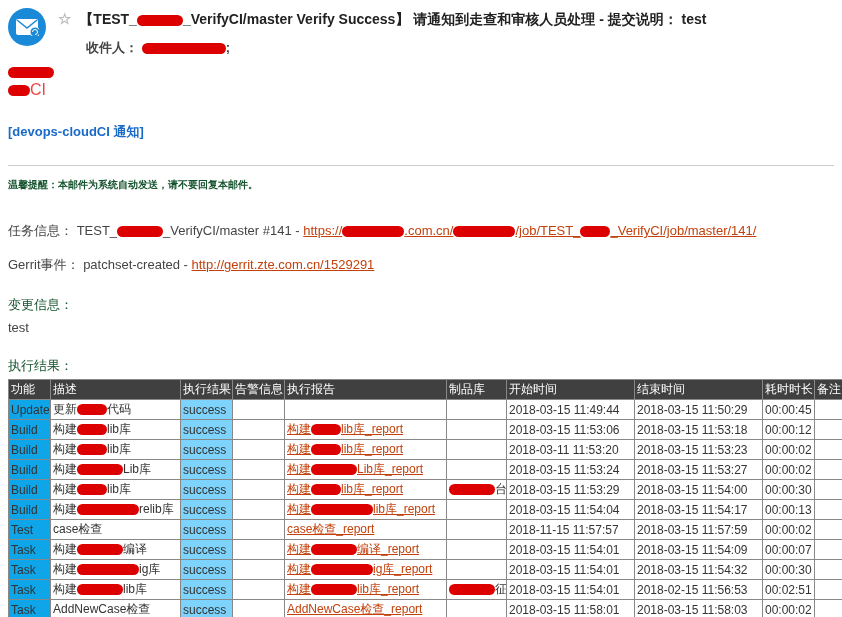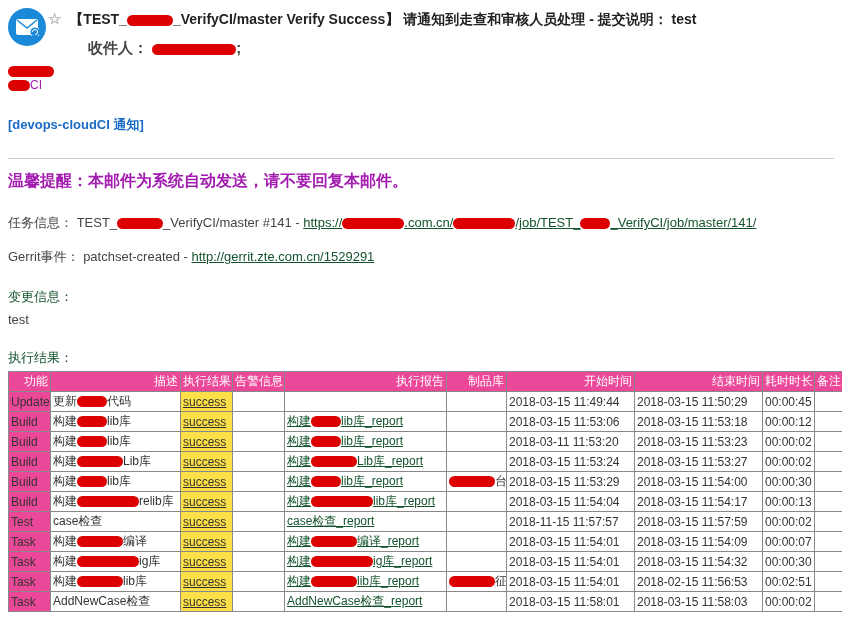--- a/index.html
+++ b/index.html
@@ -8,20 +8,21 @@
     padding: 8px;
     font-family: Arial, "Microsoft YaHei", sans-serif;
     font-size: 13px;
     color: #333;
     background: #fff;
     width: 842px;
   }
   .header-row {
     display: flex;
     align-items: flex-start;
+    gap: 10px;
   }
   .mail-icon-wrap {
     width: 40px;
     height: 40px;
     flex-shrink: 0;
   }
   .mail-icon {
     width: 38px;
     height: 38px;
     border-radius: 50%;
@@ -39,67 +40,67 @@
     color: #222;
     padding-top: 2px;
   }
   .star {
     color: #bbb;
     margin-right: 4px;
     font-size: 15px;
   }
   .recipients {
     margin-top: 10px;
-    margin-left: 40px;
-    font-size: 15px;
+    margin-left: 28px;
+    font-size: 13px;
     font-weight: bold;
     color: #444;
   }
   .red-blob {
     display: inline-block;
     background: #d00;
     border-radius: 6px;
     height: 11px;
     vertical-align: middle;
   }
   .rb-xs { width: 22px; }
   .rb-sm { width: 30px; }
   .rb-md { width: 46px; }
   .rb-lg { width: 62px; }
   .rb-xl { width: 84px; }
   .sender-block {
     margin-top: 6px;
     margin-left: 0px;
-    font-size: 12px;
-    color: #a21caf;
+    font-size: 16px;
+    color: #ef4444;
   }
   .cloud-ci {
     color: #1a6bc7;
     font-weight: bold;
     margin-top: 24px;
     font-size: 13px;
   }
   hr.sep {
     border: none;
     border-top: 1px solid #ccc;
     margin: 24px 0 12px 0;
   }
   .warm-tip {
-    color: #a21caf;
+    color: #14532d;
     font-weight: bold;
-    font-size: 16px;
-    margin-bottom: 22px;
+    font-size: 10px;
+    margin-bottom: 30px;
   }
   .info-line {
     margin: 6px 0;
     font-size: 13px;
     color: #444;
   }
   .info-line a, .link {
-    color: #14532d;
+    color: #c2410c;
     text-decoration: underline;
     cursor: pointer;
   }
   .section-label {
     margin-top: 18px;
     margin-bottom: 4px;
     font-size: 13px;
     color: #14532d;
   }
   table.results {
@@ -111,27 +112,27 @@
   table.results th, table.results td {
     border: 1px solid #888;
     padding: 1px 2px;
     text-align: left;
     white-space: nowrap;
     overflow: hidden;
     vertical-align: middle;
     height: 17px;
   }
   table.results th {
-    background: #ec4899;
+    background: #404040;
     color: #fff;
     font-weight: normal;
-    text-align: right;
-  }
-  td.func { background: #ec4899; }
-  td.status { background: #fde047; text-decoration: underline; }
+    text-align: left;
+  }
+  td.func { background: #0ea5e9; }
+  td.status { background: #7dd3fc; }
   .col-func   { width: 42px; }
   .col-desc   { width: 130px; }
   .col-status { width: 52px; }
   .col-alert  { width: 52px; }
   .col-report { width: 162px; }
   .col-repo   { width: 60px; }
   .col-start  { width: 128px; }
   .col-end    { width: 128px; }
   .col-dur    { width: 52px; }
   .col-remark { width: 28px; }

